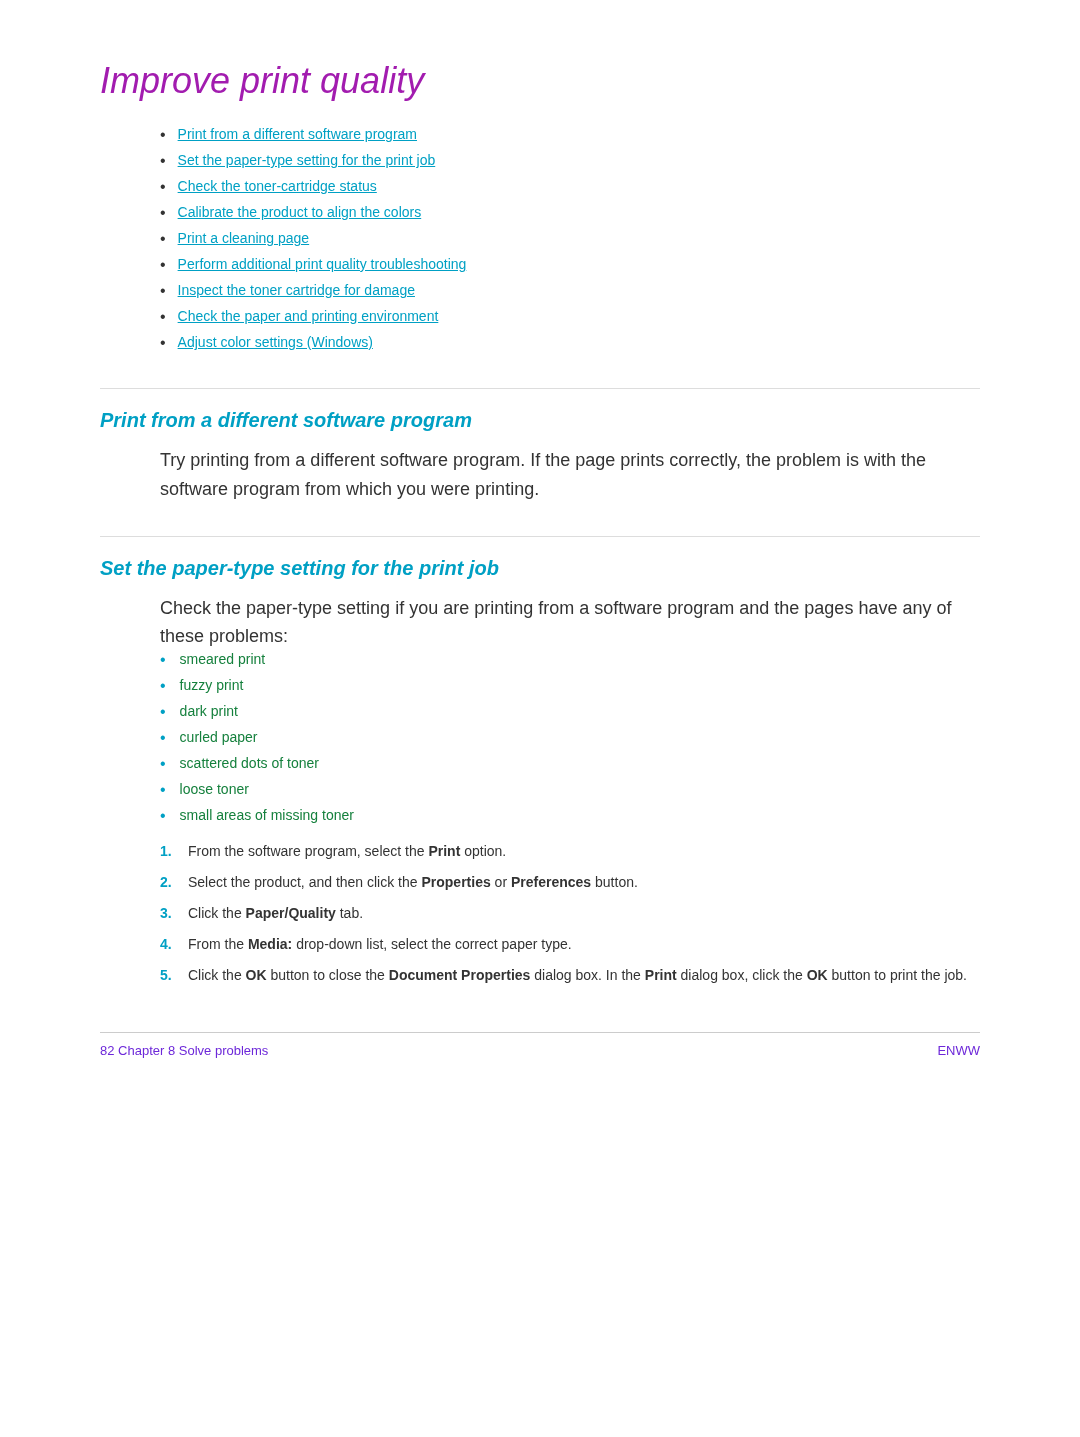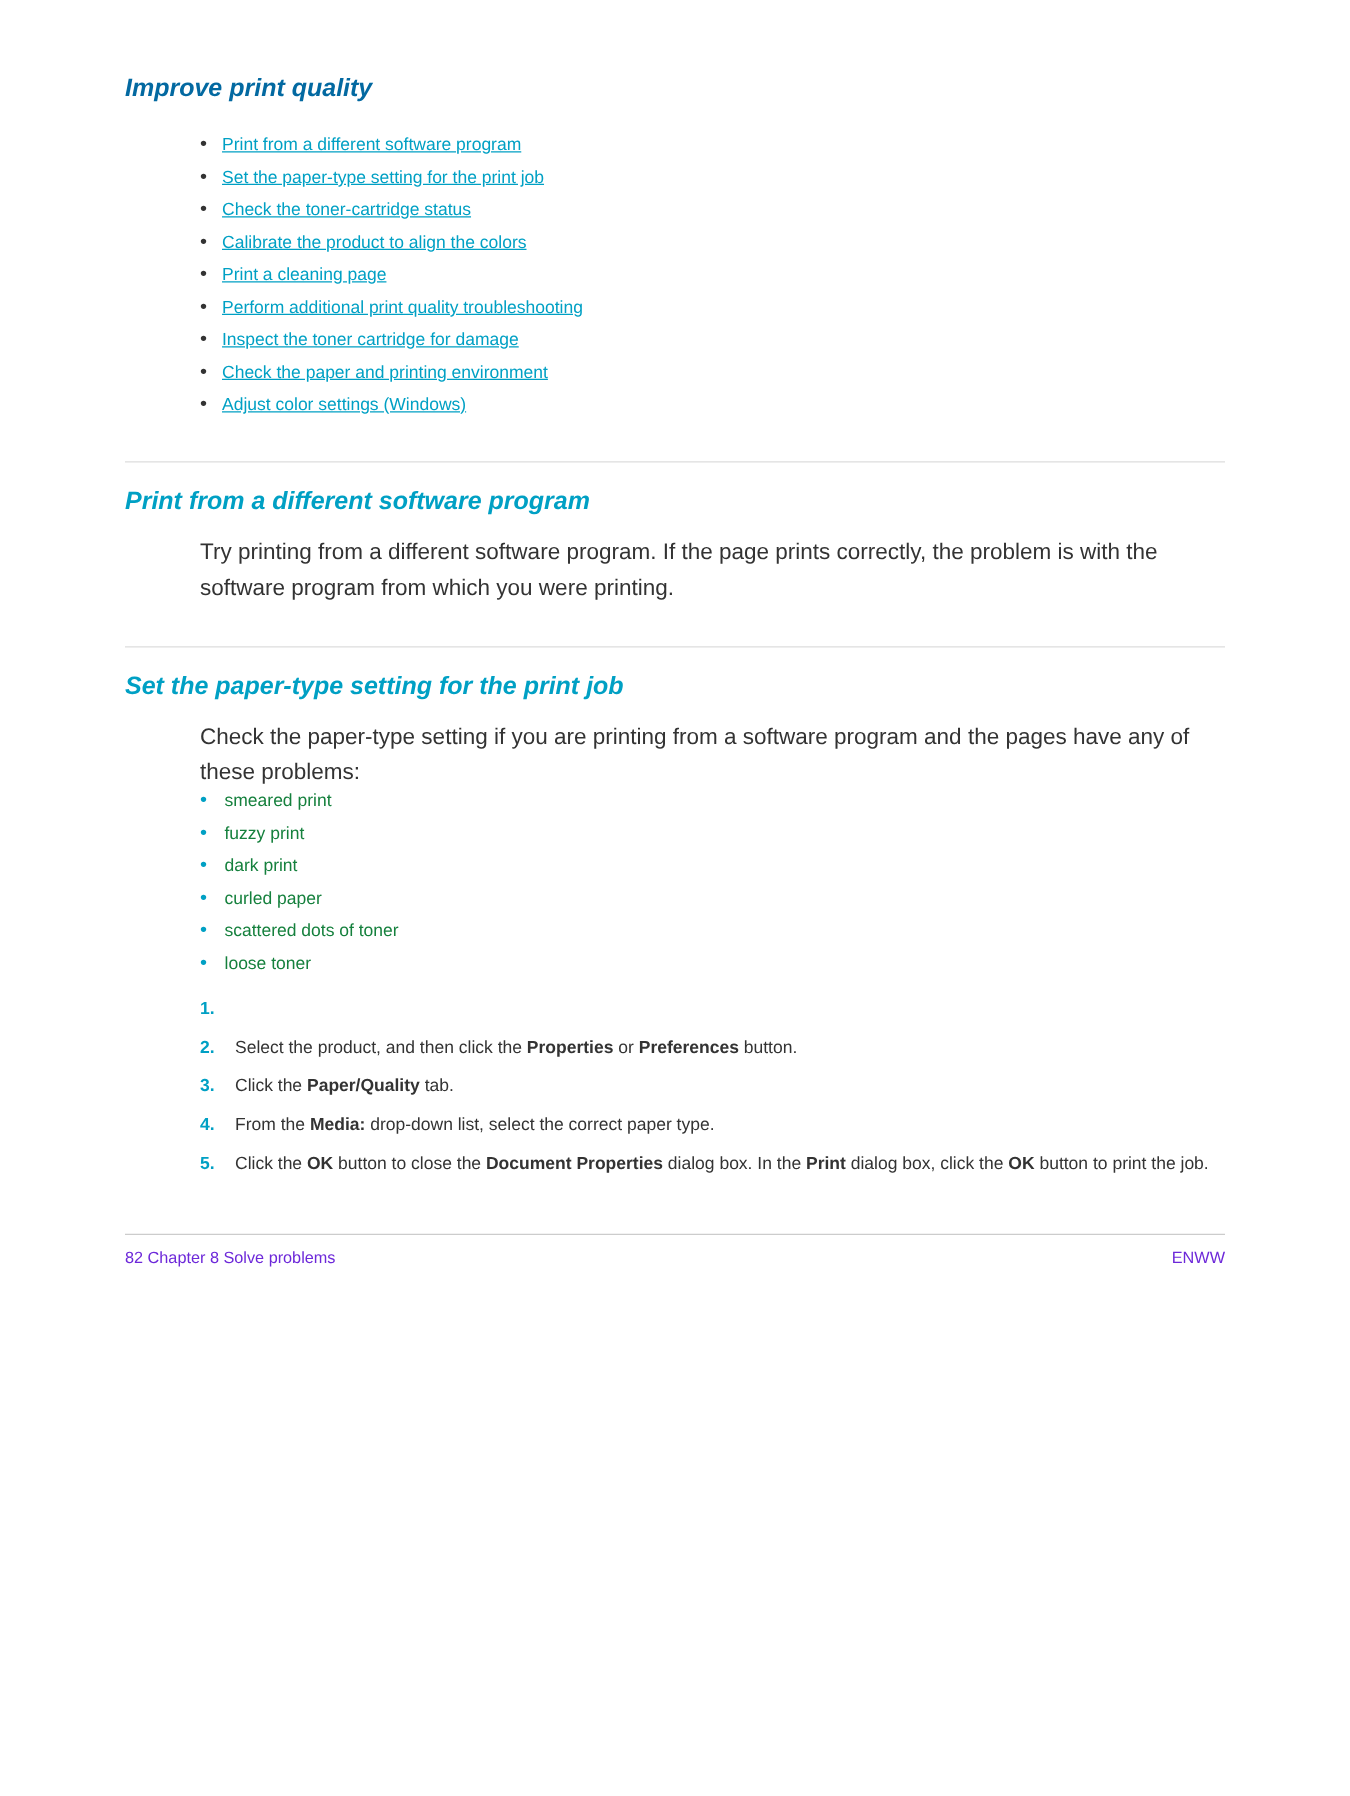--- a/index.html
+++ b/index.html
@@ -17,23 +17,23 @@
       min-height: 1437px;
     }
 
     .page {
       padding: 60px 100px 80px 100px;
       max-width: 1080px;
       position: relative;
     }
 
     .page-title {
-      font-size: 20px;
-      font-weight: 700;
-      color: #0369a1;
+      font-size: 36px;
+      font-weight: 400;
+      color: #a21caf;
       margin-bottom: 24px;
       font-style: italic;
     }
 
     .toc-list {
       list-style: none;
       margin-bottom: 36px;
       margin-left: 60px;
     }
 
@@ -219,26 +219,30 @@
         </li>
       <li>
           <span>curled paper</span>
         </li>
       <li>
           <span>scattered dots of toner</span>
         </li>
       <li>
           <span>loose toner</span>
         </li>
+      <li>
+          <span>small areas of missing toner</span>
+        </li>
     </ul>
 
     <div class="subsection" id="windows-check">
       <ol class="ordered-list">
         <li>
           <span class="num">1.</span>
+          <span>From the software program, select the <span class="bold">Print</span> option.</span>
         </li>
         <li>
           <span class="num">2.</span>
           <span>Select the product, and then click the <span class="bold">Properties</span> or <span class="bold">Preferences</span> button.</span>
         </li>
         <li>
           <span class="num">3.</span>
           <span>Click the <span class="bold">Paper/Quality</span> tab.</span>
         </li>
         <li>

